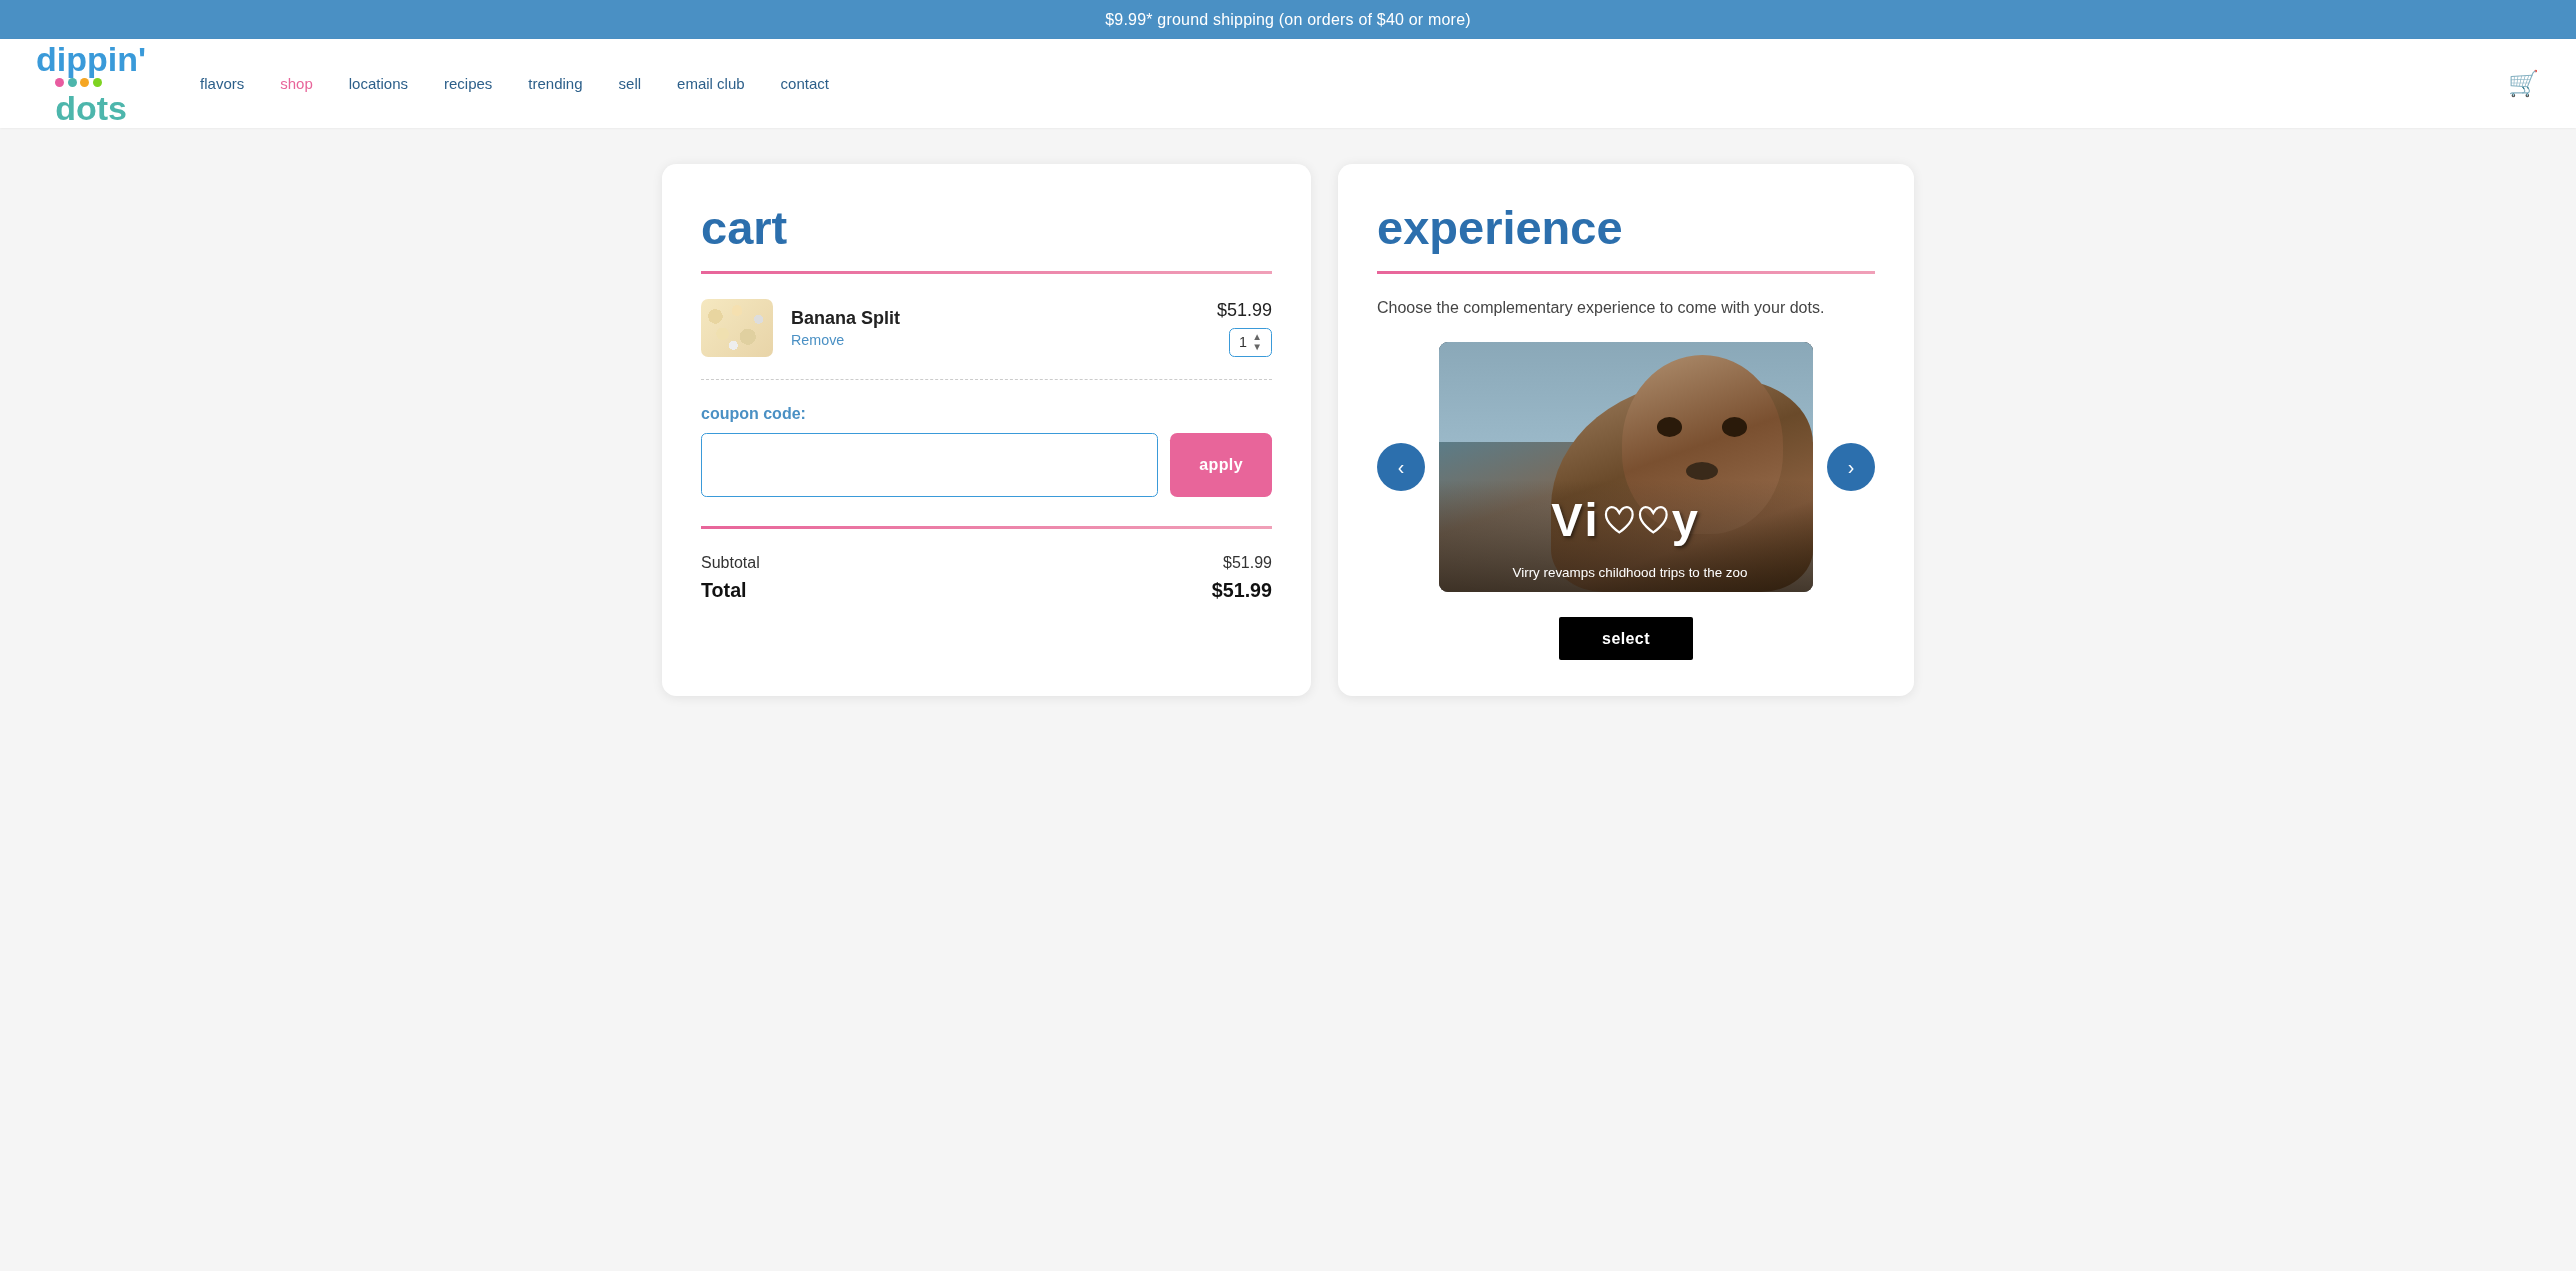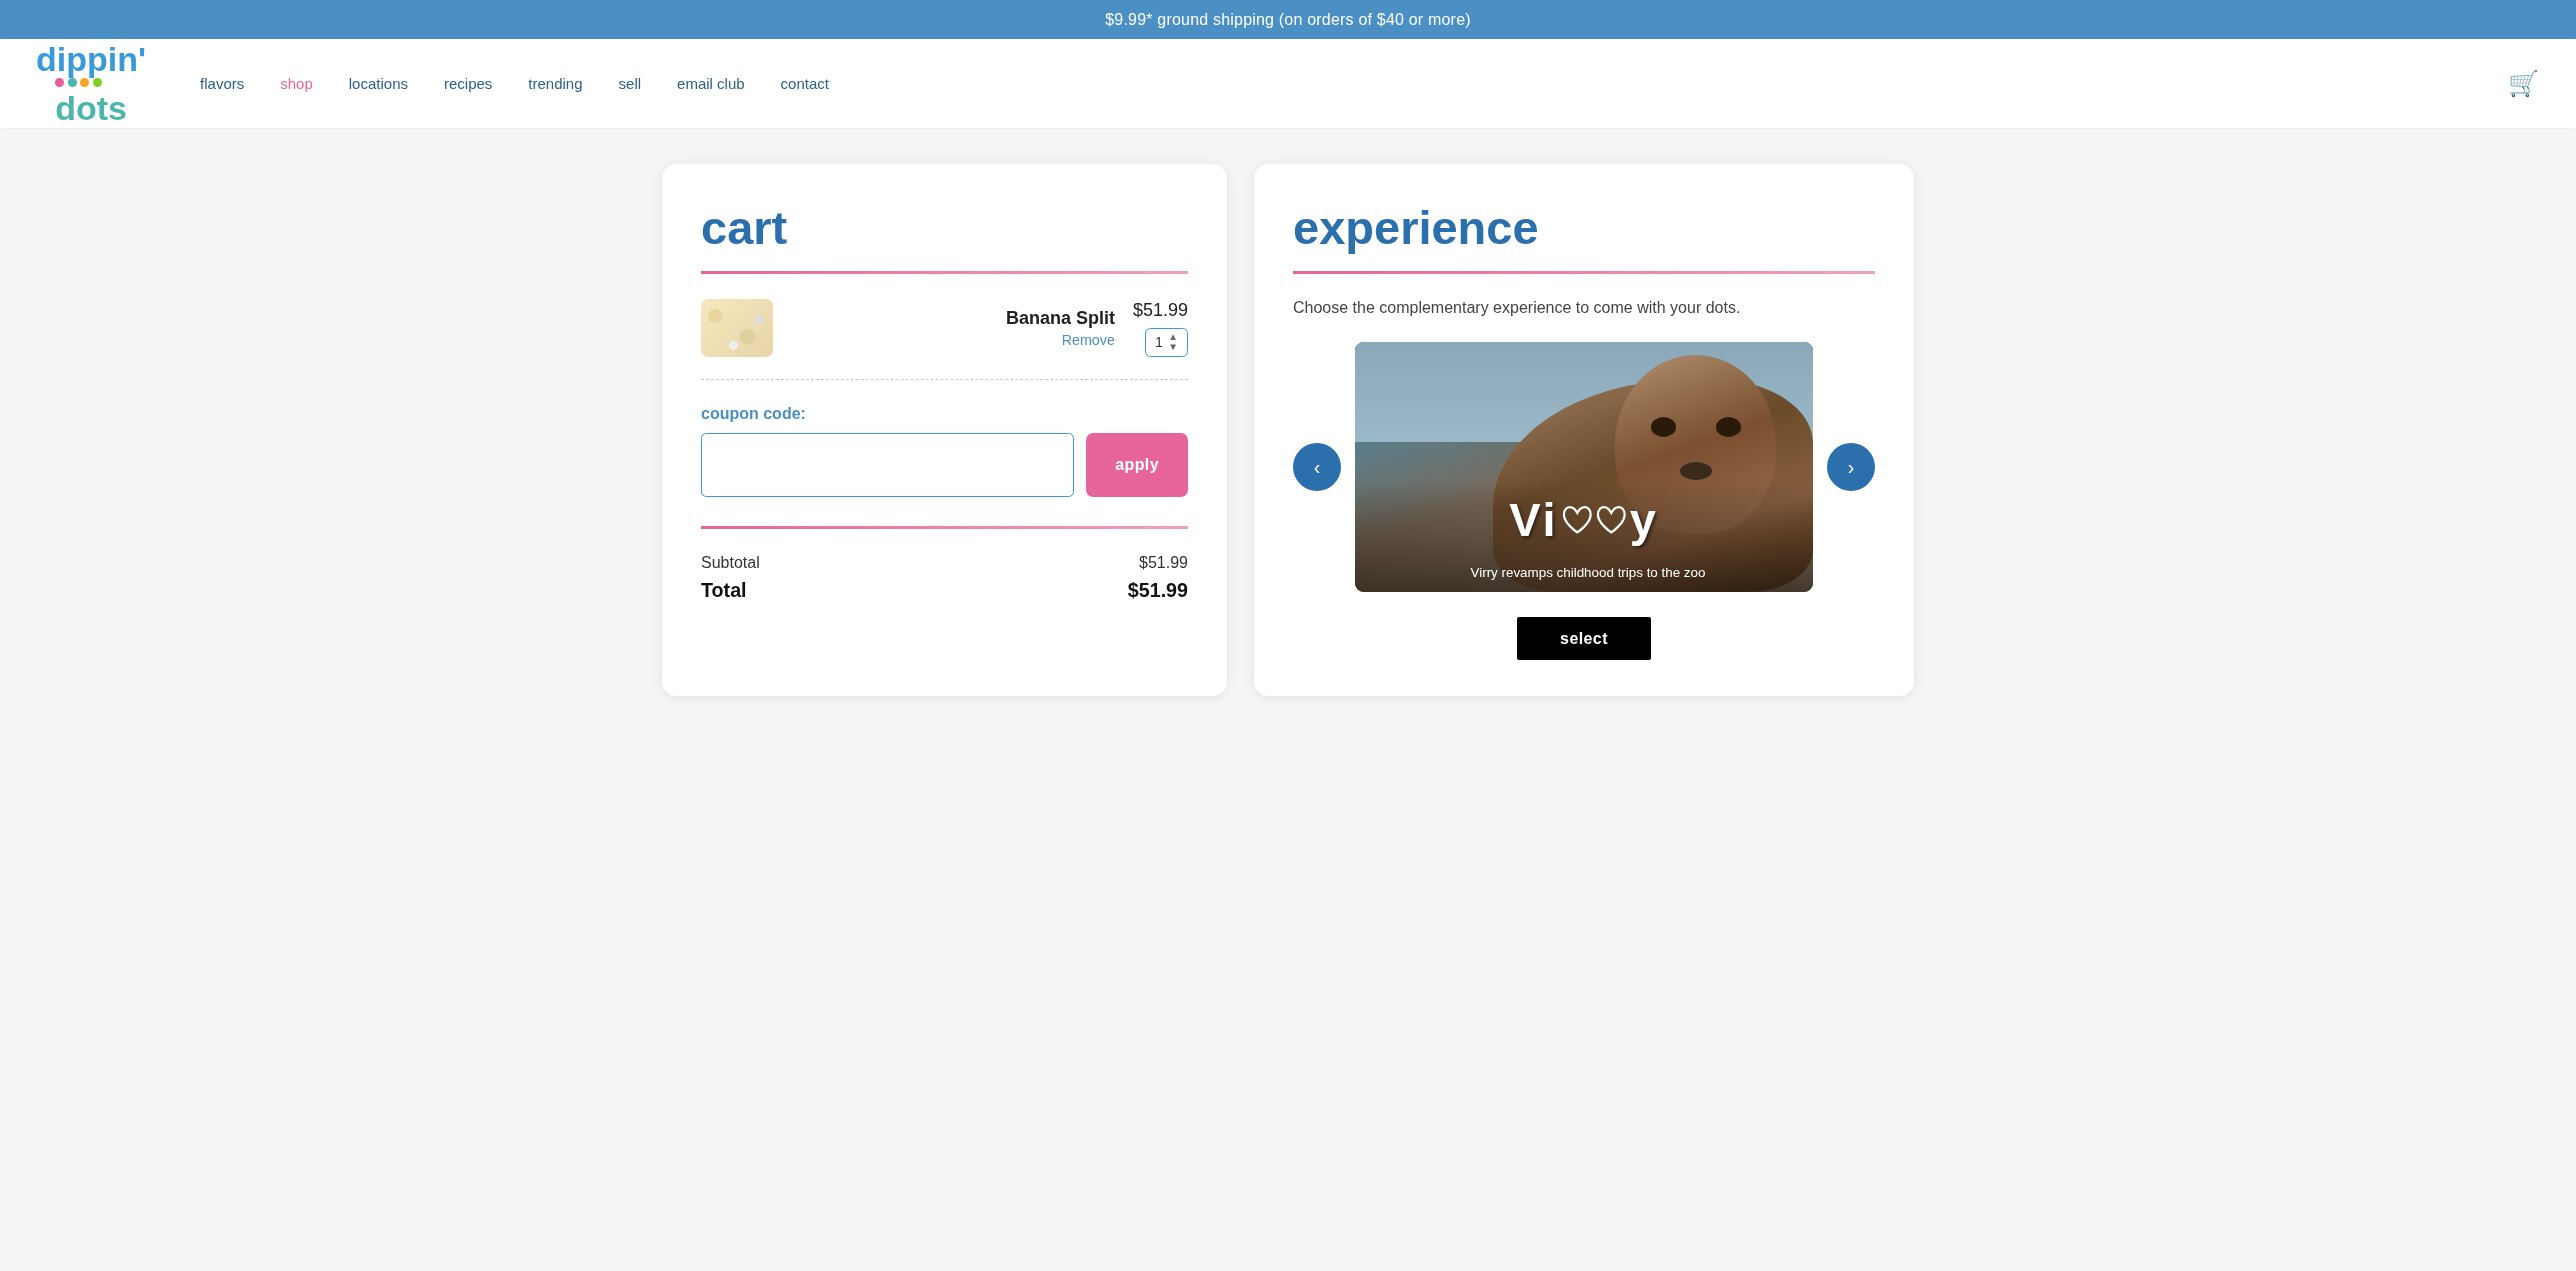--- a/index.html
+++ b/index.html
@@ -119,21 +119,20 @@
       border: none;
       margin-bottom: 25px;
     }
 
     
     .cart-item {
       display: flex;
       align-items: center;
       gap: 18px;
       margin-bottom: 21.5px;
-      text-align: right;
     }
 
     .item-image {
       width: 72px;
       height: 58px;
       border-radius: 7.2px;
       background: linear-gradient(135deg, #f9e4b7, #f0d4a0, #e8c87a, #d4b86a);
       position: relative;
       overflow: hidden;
       flex-shrink: 0;
@@ -259,21 +258,21 @@
       font-size: 19.7px;
       font-weight: 700;
       color: #111;
     }
 
     
     .experience-card {
       background: white;
       border-radius: 14.3px;
       padding: 36px 39px;
-      width: 660px;
+      width: 576px;
       flex-shrink: 0;
       box-shadow: 0 1.8px 10.7px rgba(0,0,0,0.08);
     }
 
     .experience-subtitle {
       font-size: 16px;
       color: #444;
       margin-bottom: 25px;
     }
 

